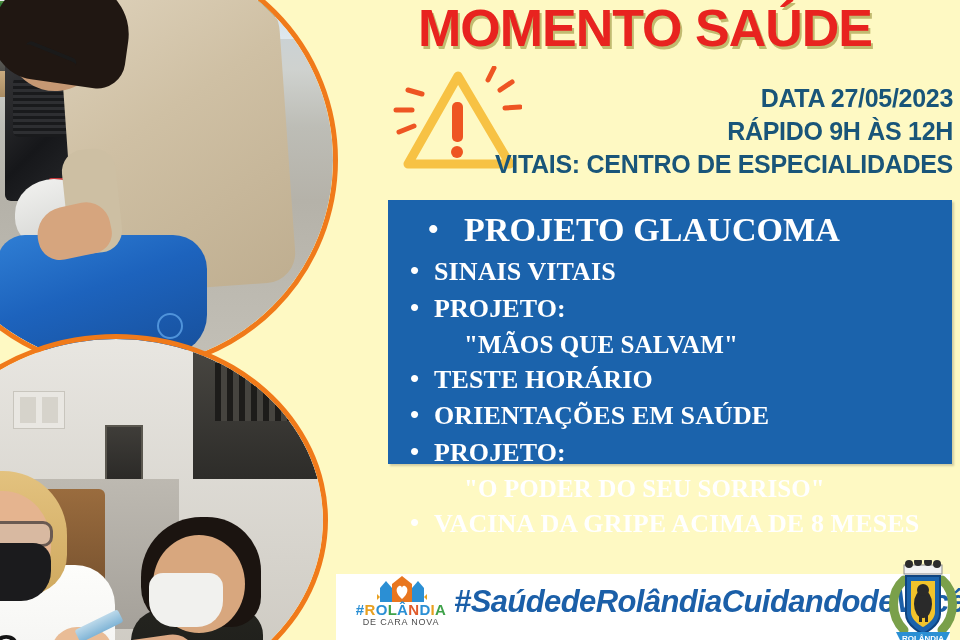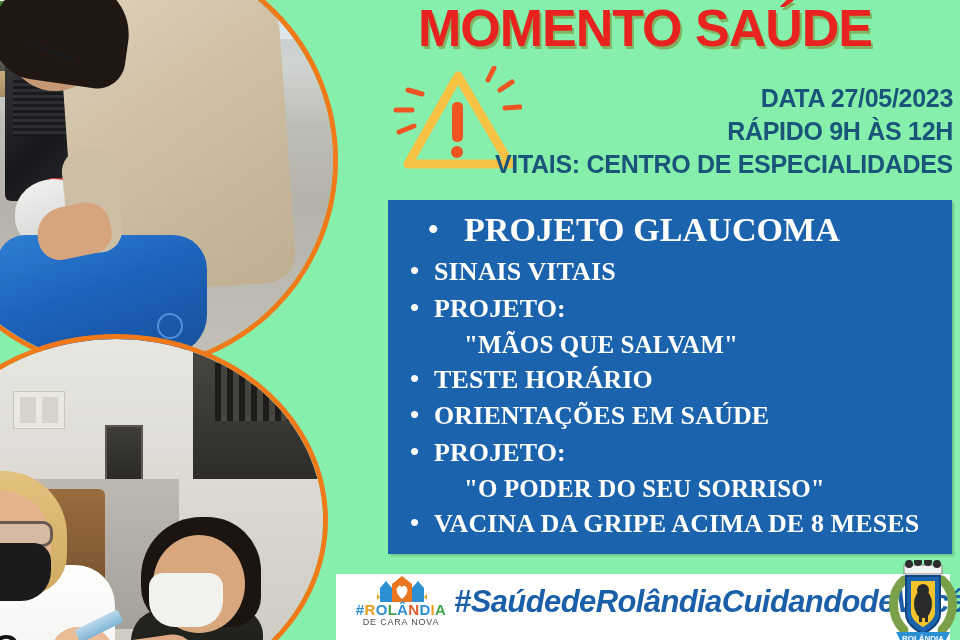--- a/index.html
+++ b/index.html
@@ -6,21 +6,21 @@
   html, body {
     margin: 0;
     padding: 0;
     background: #3a3a3a;
   }
   #poster {
     position: relative;
     width: 960px;
     height: 640px;
     overflow: hidden;
-    background: #86efac;
+    background: #fef9c3;
     font-family: "Liberation Sans", sans-serif;
     user-select: none;
   }
 
   
   .photo-column {
     position: absolute;
     left: 0;
     top: 0;
     width: 340px;
@@ -295,21 +295,21 @@
     font-size: 25px;
     font-weight: bold;
     line-height: 1.32;
     letter-spacing: -.3px;
   }
   .info div { white-space: nowrap; }
 
   .bluebox {
     position: absolute;
     left: 58px; top: 200px;
-    width: 564px; height: 354px;
+    width: 564px; height: 264px;
     background: #1B63AC;
     box-shadow: 2px 2px 2px rgba(0,0,0,.18);
     color: #ffffff;
     font-family: "Liberation Serif", serif;
     box-sizing: border-box;
     padding: 8px 18px 6px 14px;
   }
   .bluebox ul { list-style: none; margin: 0; padding: 0; }
   .bluebox li {
     position: relative;

